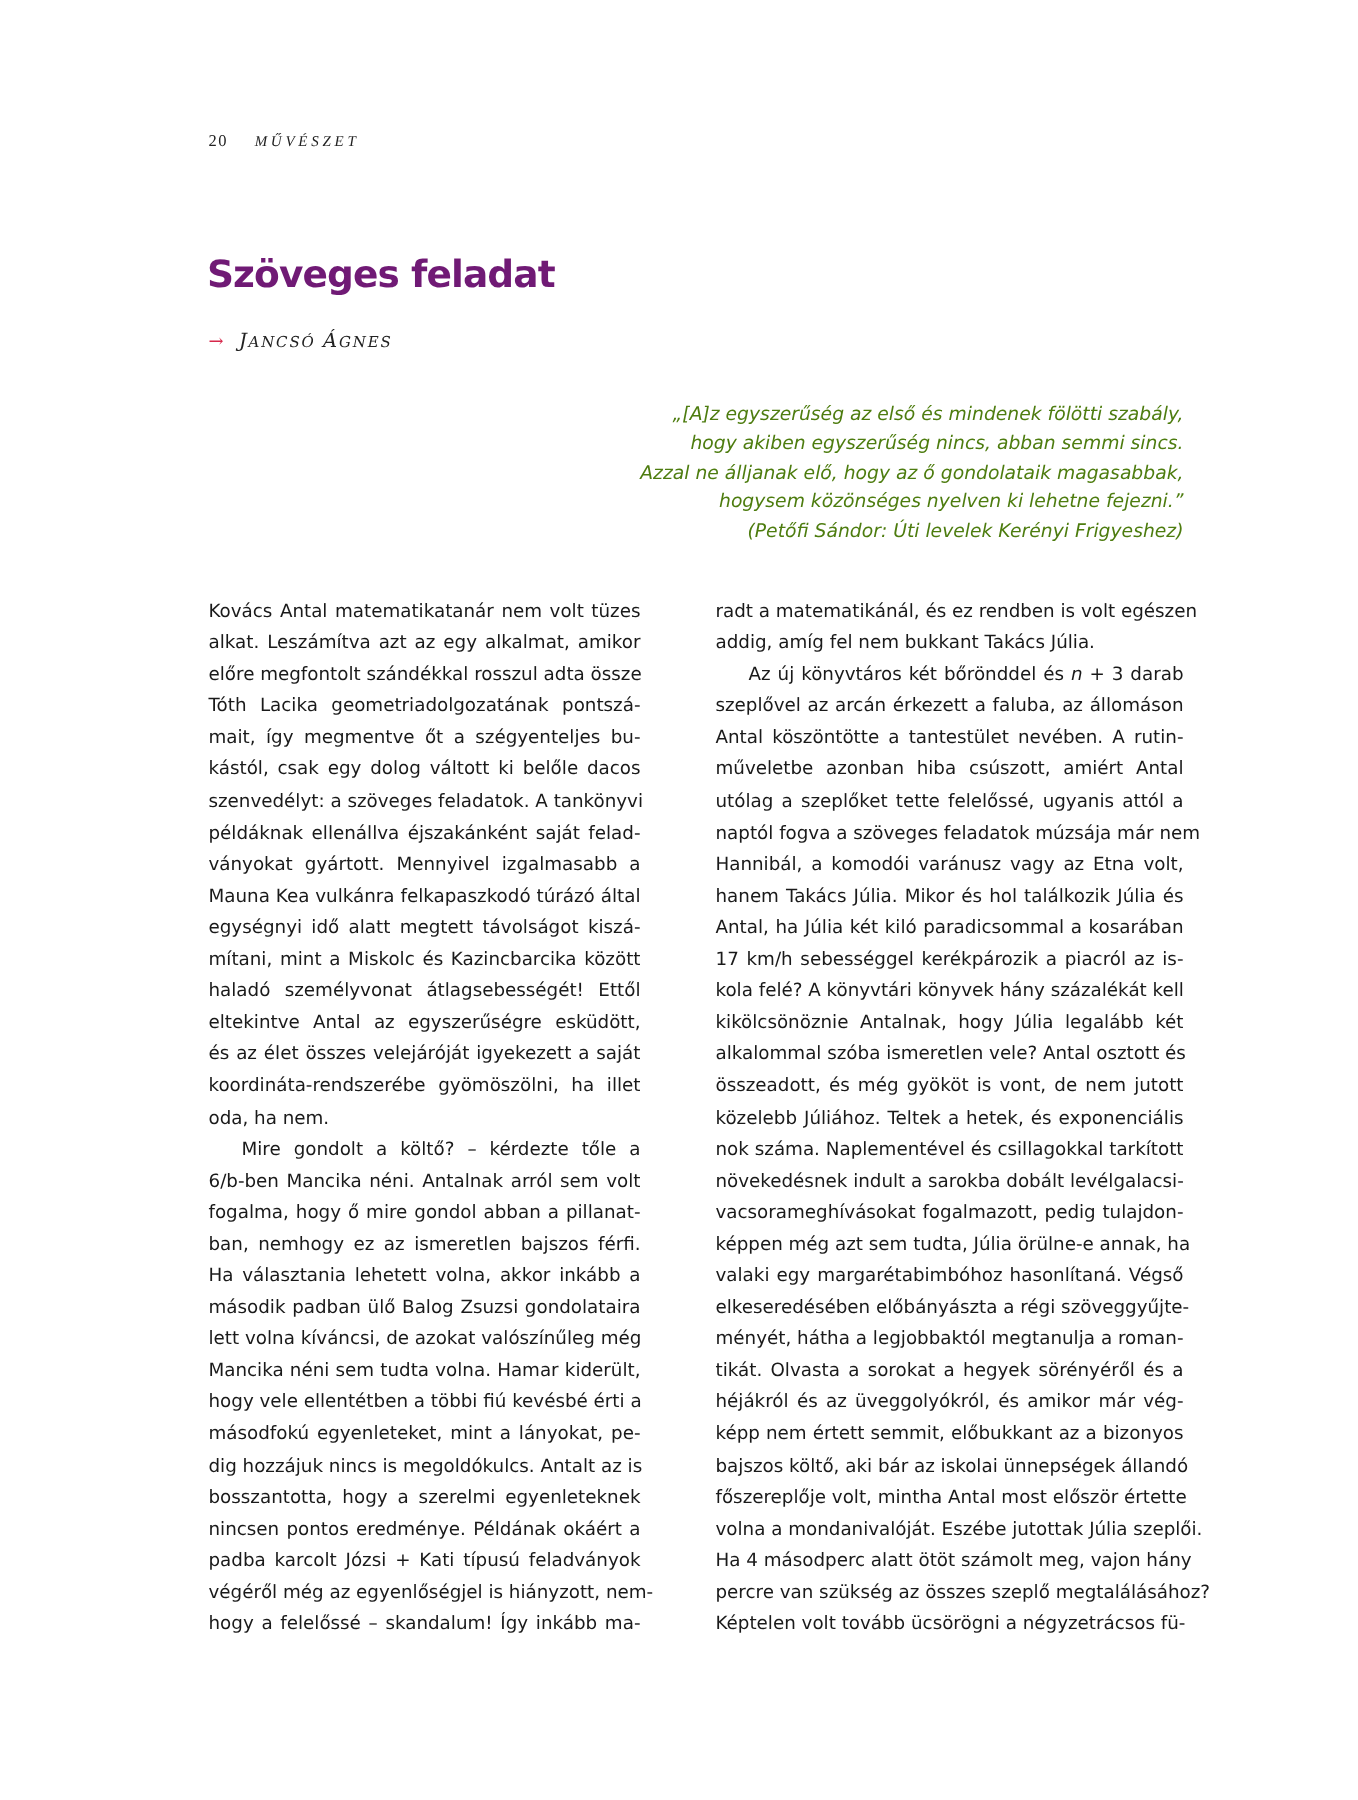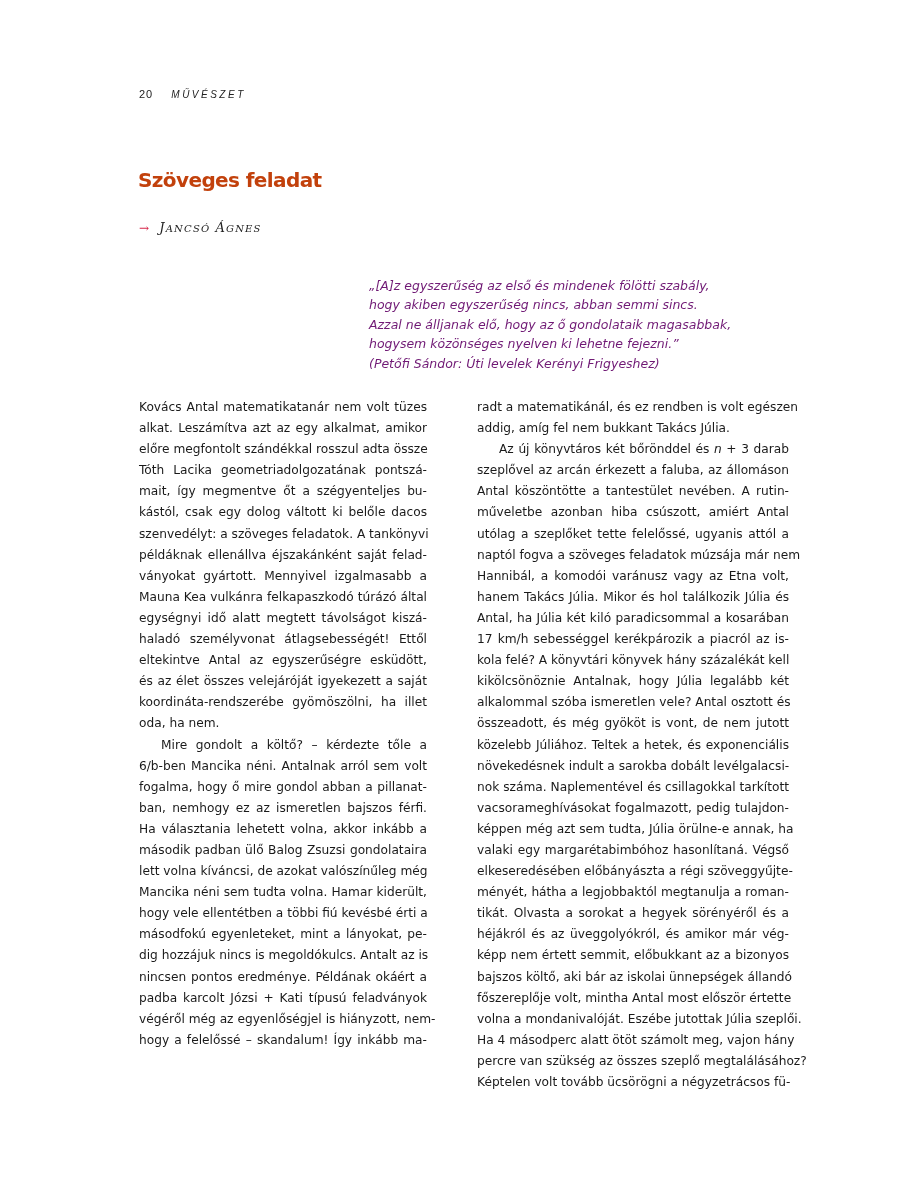--- a/index.html
+++ b/index.html
@@ -1,25 +1,25 @@
 <!DOCTYPE html>
 <html><head>
 <meta charset="utf-8">
 <style>
   html, body { margin: 0; padding: 0; background: #ffffff; }
   body { width: 905px; height: 1200px; position: relative; overflow: hidden; color: #1a1a1a; }
-  .running-head { position: absolute; left: 139px; top: 88px; font-family: Liberation Sans, sans-serif; font-size: 11px; letter-spacing: 1px; color: #222; }
+  .running-head { position: absolute; left: 139px; top: 88px; font-family: Liberation Serif, serif; font-size: 11px; letter-spacing: 1px; color: #222; }
   .running-head .page-num { margin-right: 14px; }
   .running-head .section { font-style: italic; letter-spacing: 2.5px; font-size: 10px; }
-  .title { position: absolute; left: 138px; top: 168px; font-family: "DejaVu Sans", sans-serif; font-weight: bold; font-size: 20px; letter-spacing: -0.6px; color: #c2410c; margin: 0; }
+  .title { position: absolute; left: 138px; top: 168px; font-family: "DejaVu Sans", sans-serif; font-weight: bold; font-size: 25px; letter-spacing: -0.6px; color: #701a75; margin: 0; }
   .byline { position: absolute; left: 139px; top: 220px; font-family: "DejaVu Serif", serif; font-style: italic; font-size: 12px; letter-spacing: 1.2px; color: #222; }
   .byline .arrow { color: #d6284b; font-style: normal; margin-right: 4px; }
   .byline .sc-big { font-size: 13px; }
   .byline .sc-small { font-size: 10px; text-transform: uppercase; margin-top: 17px; }
-  .epigraph { position: absolute; right: 116px; top: 276px; width: 420px; text-align: left; font-family: "DejaVu Sans", sans-serif; font-style: italic; font-size: 12.5px; line-height: 19.4px; color: #701a75; }
+  .epigraph { position: absolute; right: 116px; top: 266px; width: 420px; text-align: right; font-family: "DejaVu Sans", sans-serif; font-style: italic; font-size: 12.5px; line-height: 19.4px; color: #4d7c0f; }
   .epigraph .line { display: block; white-space: nowrap; }
   .col { position: absolute; top: 397px; font-family: "DejaVu Sans", sans-serif; font-size: 12.2px; line-height: 21.1px; color: #1a1a1a; }
   .col-left { left: 139px; width: 288px; }
   .col-right { left: 477px; width: 312px; }
   .col .line { display: block; white-space: nowrap; text-align: justify; text-align-last: justify; height: 21.1px; overflow: visible; }
   .col .line.last { text-align-last: left; }
   .col .line.indent { padding-left: 22px; }
 </style>
 </head>
 <body>
@@ -49,36 +49,38 @@
     <span class="line">alkat. Leszámítva azt az egy alkalmat, amikor</span>
     <span class="line">előre megfontolt szándékkal rosszul adta össze</span>
     <span class="line">Tóth Lacika geometriadolgozatának pontszá-</span>
     <span class="line">mait, így megmentve őt a szégyenteljes bu-</span>
     <span class="line">kástól, csak egy dolog váltott ki belőle dacos</span>
     <span class="line">szenvedélyt: a szöveges feladatok. A tankönyvi</span>
     <span class="line">példáknak ellenállva éjszakánként saját felad-</span>
     <span class="line">ványokat gyártott. Mennyivel izgalmasabb a</span>
     <span class="line">Mauna Kea vulkánra felkapaszkodó túrázó által</span>
     <span class="line">egységnyi idő alatt megtett távolságot kiszá-</span>
+    <span class="line">mítani, mint a Miskolc és Kazincbarcika között</span>
     <span class="line">haladó személyvonat átlagsebességét! Ettől</span>
     <span class="line">eltekintve Antal az egyszerűségre esküdött,</span>
     <span class="line">és az élet összes velejáróját igyekezett a saját</span>
     <span class="line">koordináta-rendszerébe gyömöszölni, ha illet</span>
     <span class="line last">oda, ha nem.</span>
     <span class="line indent">Mire gondolt a költő? – kérdezte tőle a</span>
     <span class="line">6/b-ben Mancika néni. Antalnak arról sem volt</span>
     <span class="line">fogalma, hogy ő mire gondol abban a pillanat-</span>
     <span class="line">ban, nemhogy ez az ismeretlen bajszos férfi.</span>
     <span class="line">Ha választania lehetett volna, akkor inkább a</span>
     <span class="line">második padban ülő Balog Zsuzsi gondolataira</span>
     <span class="line">lett volna kíváncsi, de azokat valószínűleg még</span>
     <span class="line">Mancika néni sem tudta volna. Hamar kiderült,</span>
     <span class="line">hogy vele ellentétben a többi fiú kevésbé érti a</span>
     <span class="line">másodfokú egyenleteket, mint a lányokat, pe-</span>
     <span class="line">dig hozzájuk nincs is megoldókulcs. Antalt az is</span>
+    <span class="line">bosszantotta, hogy a szerelmi egyenleteknek</span>
     <span class="line">nincsen pontos eredménye. Példának okáért a</span>
     <span class="line">padba karcolt Józsi + Kati típusú feladványok</span>
     <span class="line">végéről még az egyenlőségjel is hiányzott, nem-</span>
     <span class="line">hogy a felelőssé – skandalum! Így inkább ma-</span>
   </div>
 <div class="col col-right" id="col-right">
     <span class="line">radt a matematikánál, és ez rendben is volt egészen</span>
     <span class="line last">addig, amíg fel nem bukkant Takács Júlia.</span>
     <span class="line indent">Az új könyvtáros két bőrönddel és <i>n</i> + 3 darab</span>
     <span class="line">szeplővel az arcán érkezett a faluba, az állomáson</span>
@@ -88,22 +90,22 @@
     <span class="line">naptól fogva a szöveges feladatok múzsája már nem</span>
     <span class="line">Hannibál, a komodói varánusz vagy az Etna volt,</span>
     <span class="line">hanem Takács Júlia. Mikor és hol találkozik Júlia és</span>
     <span class="line">Antal, ha Júlia két kiló paradicsommal a kosarában</span>
     <span class="line">17 km/h sebességgel kerékpározik a piacról az is-</span>
     <span class="line">kola felé? A könyvtári könyvek hány százalékát kell</span>
     <span class="line">kikölcsönöznie Antalnak, hogy Júlia legalább két</span>
     <span class="line">alkalommal szóba ismeretlen vele? Antal osztott és</span>
     <span class="line">összeadott, és még gyököt is vont, de nem jutott</span>
     <span class="line">közelebb Júliához. Teltek a hetek, és exponenciális</span>
+    <span class="line">nok száma. Naplementével és csillagokkal tarkított</span>
     <span class="line">növekedésnek indult a sarokba dobált levélgalacsi-</span>
-    <span class="line">nok száma. Naplementével és csillagokkal tarkított</span>
     <span class="line">vacsorameghívásokat fogalmazott, pedig tulajdon-</span>
     <span class="line">képpen még azt sem tudta, Júlia örülne-e annak, ha</span>
     <span class="line">valaki egy margarétabimbóhoz hasonlítaná. Végső</span>
     <span class="line">elkeseredésében előbányászta a régi szöveggyűjte-</span>
     <span class="line">ményét, hátha a legjobbaktól megtanulja a roman-</span>
     <span class="line">tikát. Olvasta a sorokat a hegyek sörényéről és a</span>
     <span class="line">héjákról és az üveggolyókról, és amikor már vég-</span>
     <span class="line">képp nem értett semmit, előbukkant az a bizonyos</span>
     <span class="line">bajszos költő, aki bár az iskolai ünnepségek állandó</span>
     <span class="line">főszereplője volt, mintha Antal most először értette</span>

